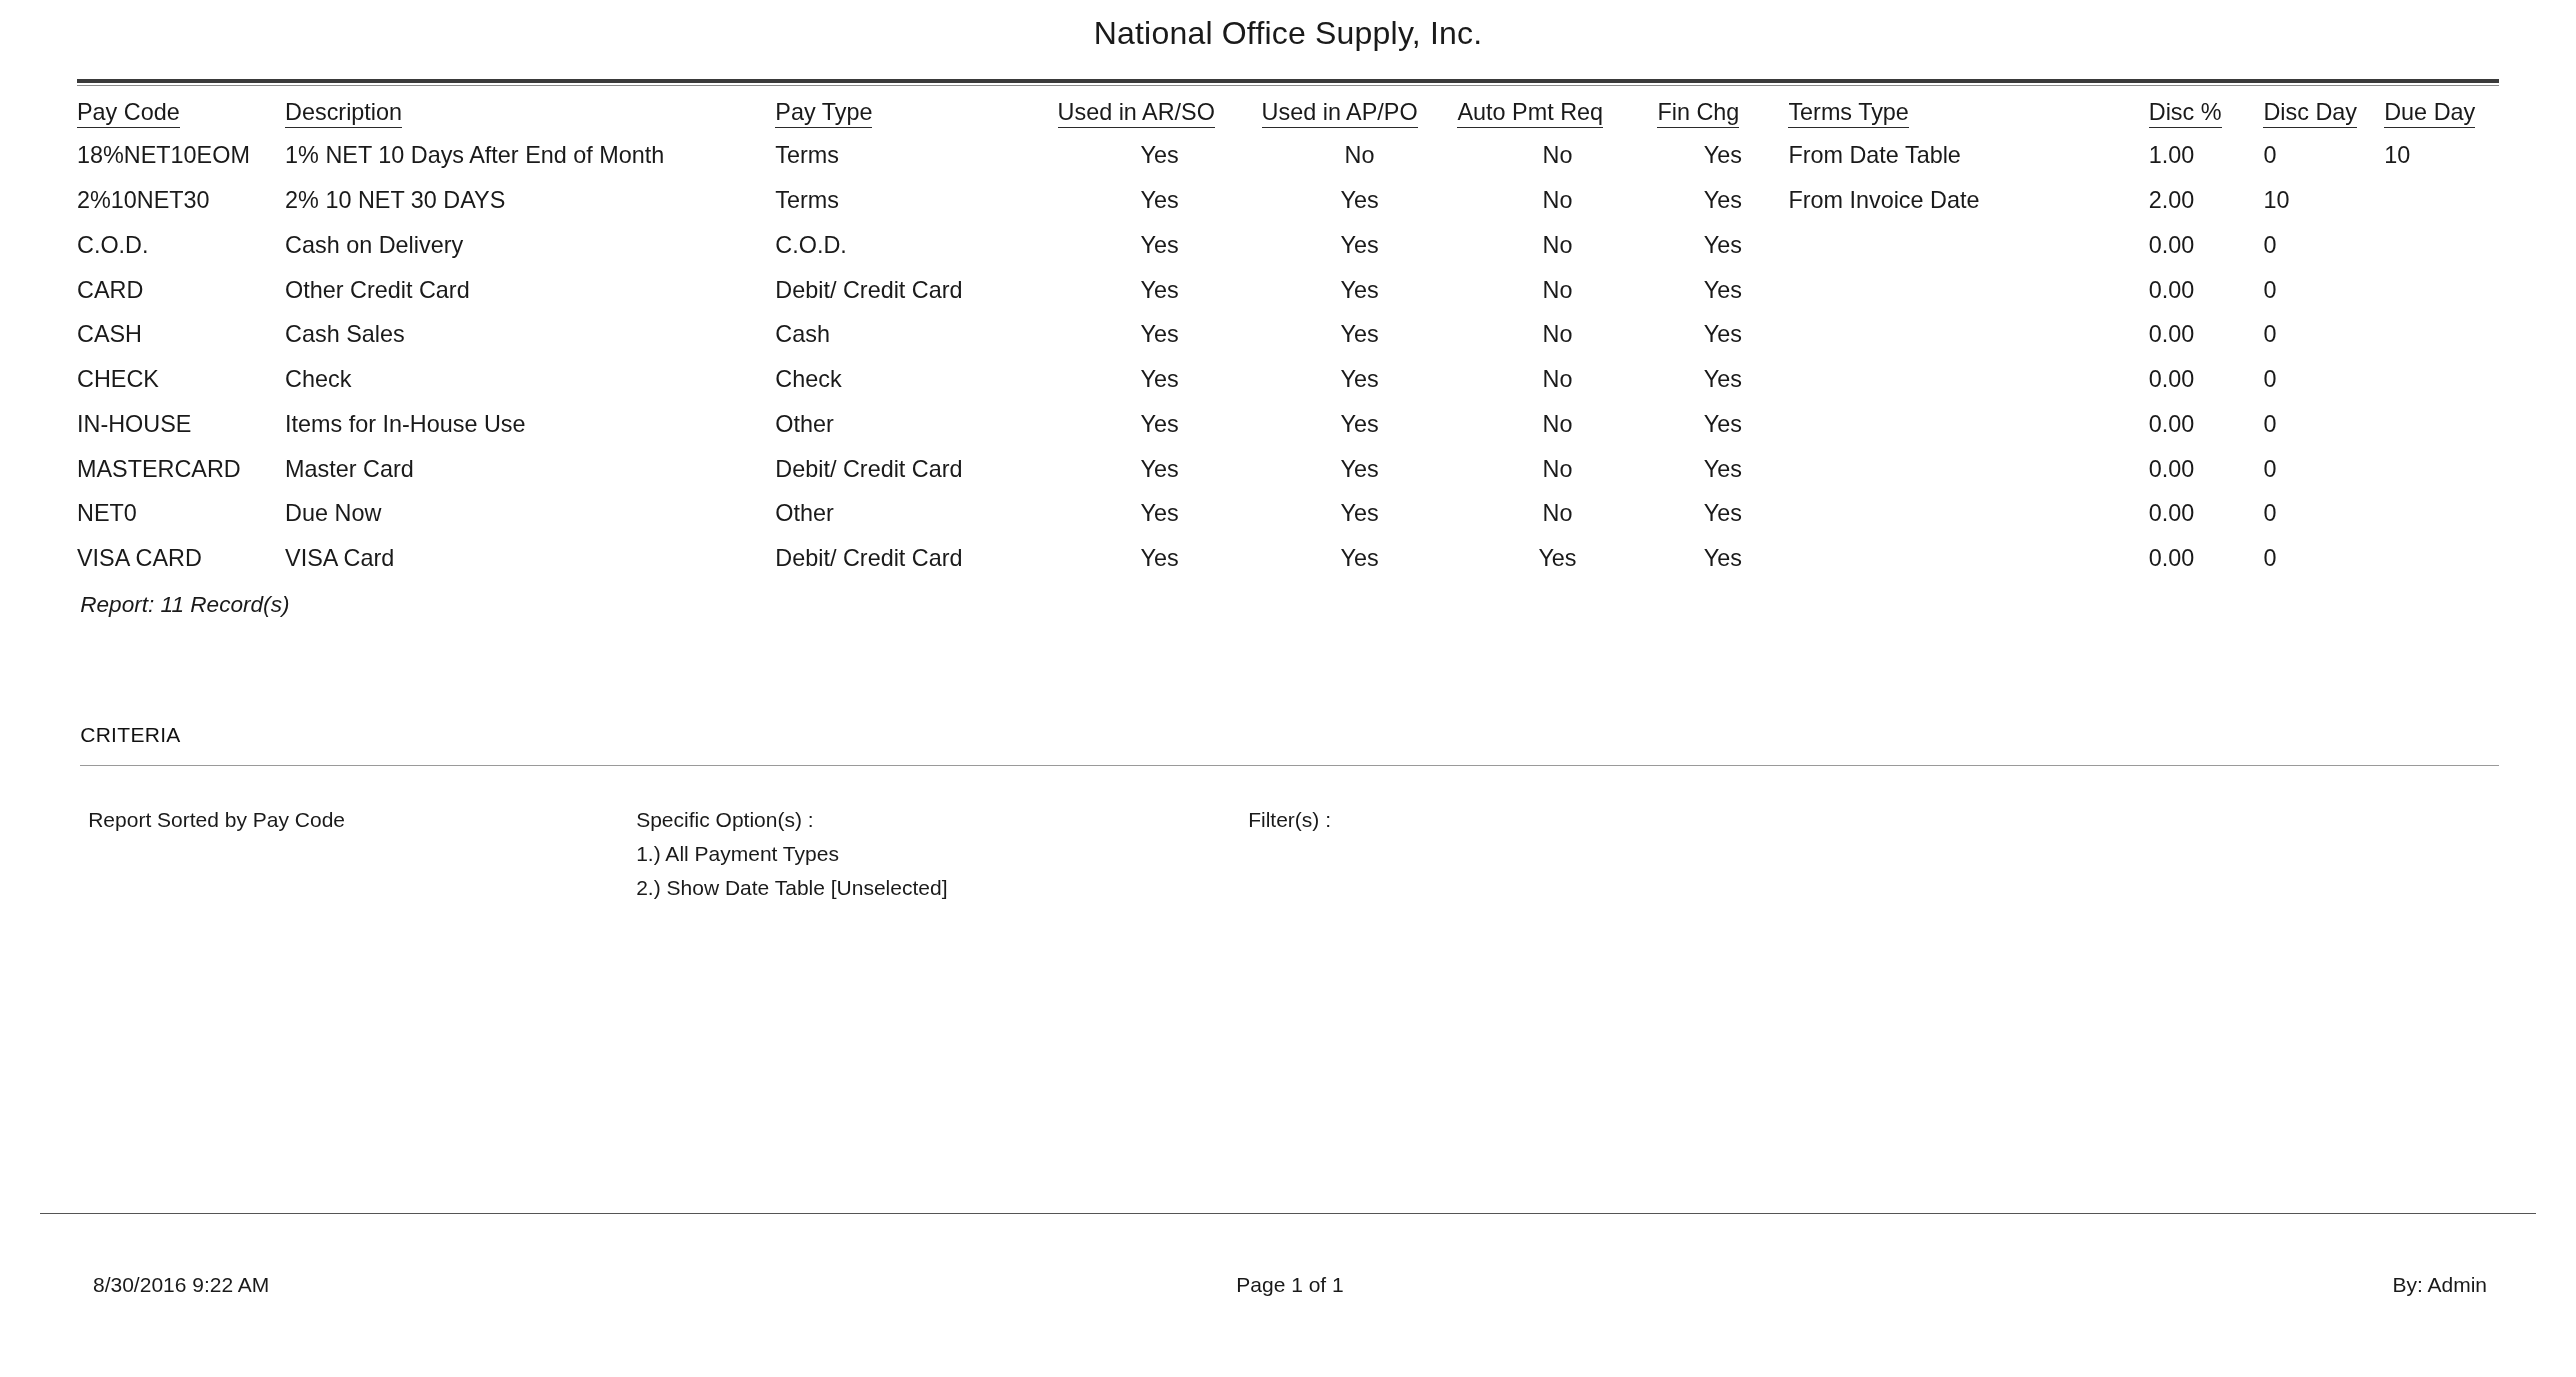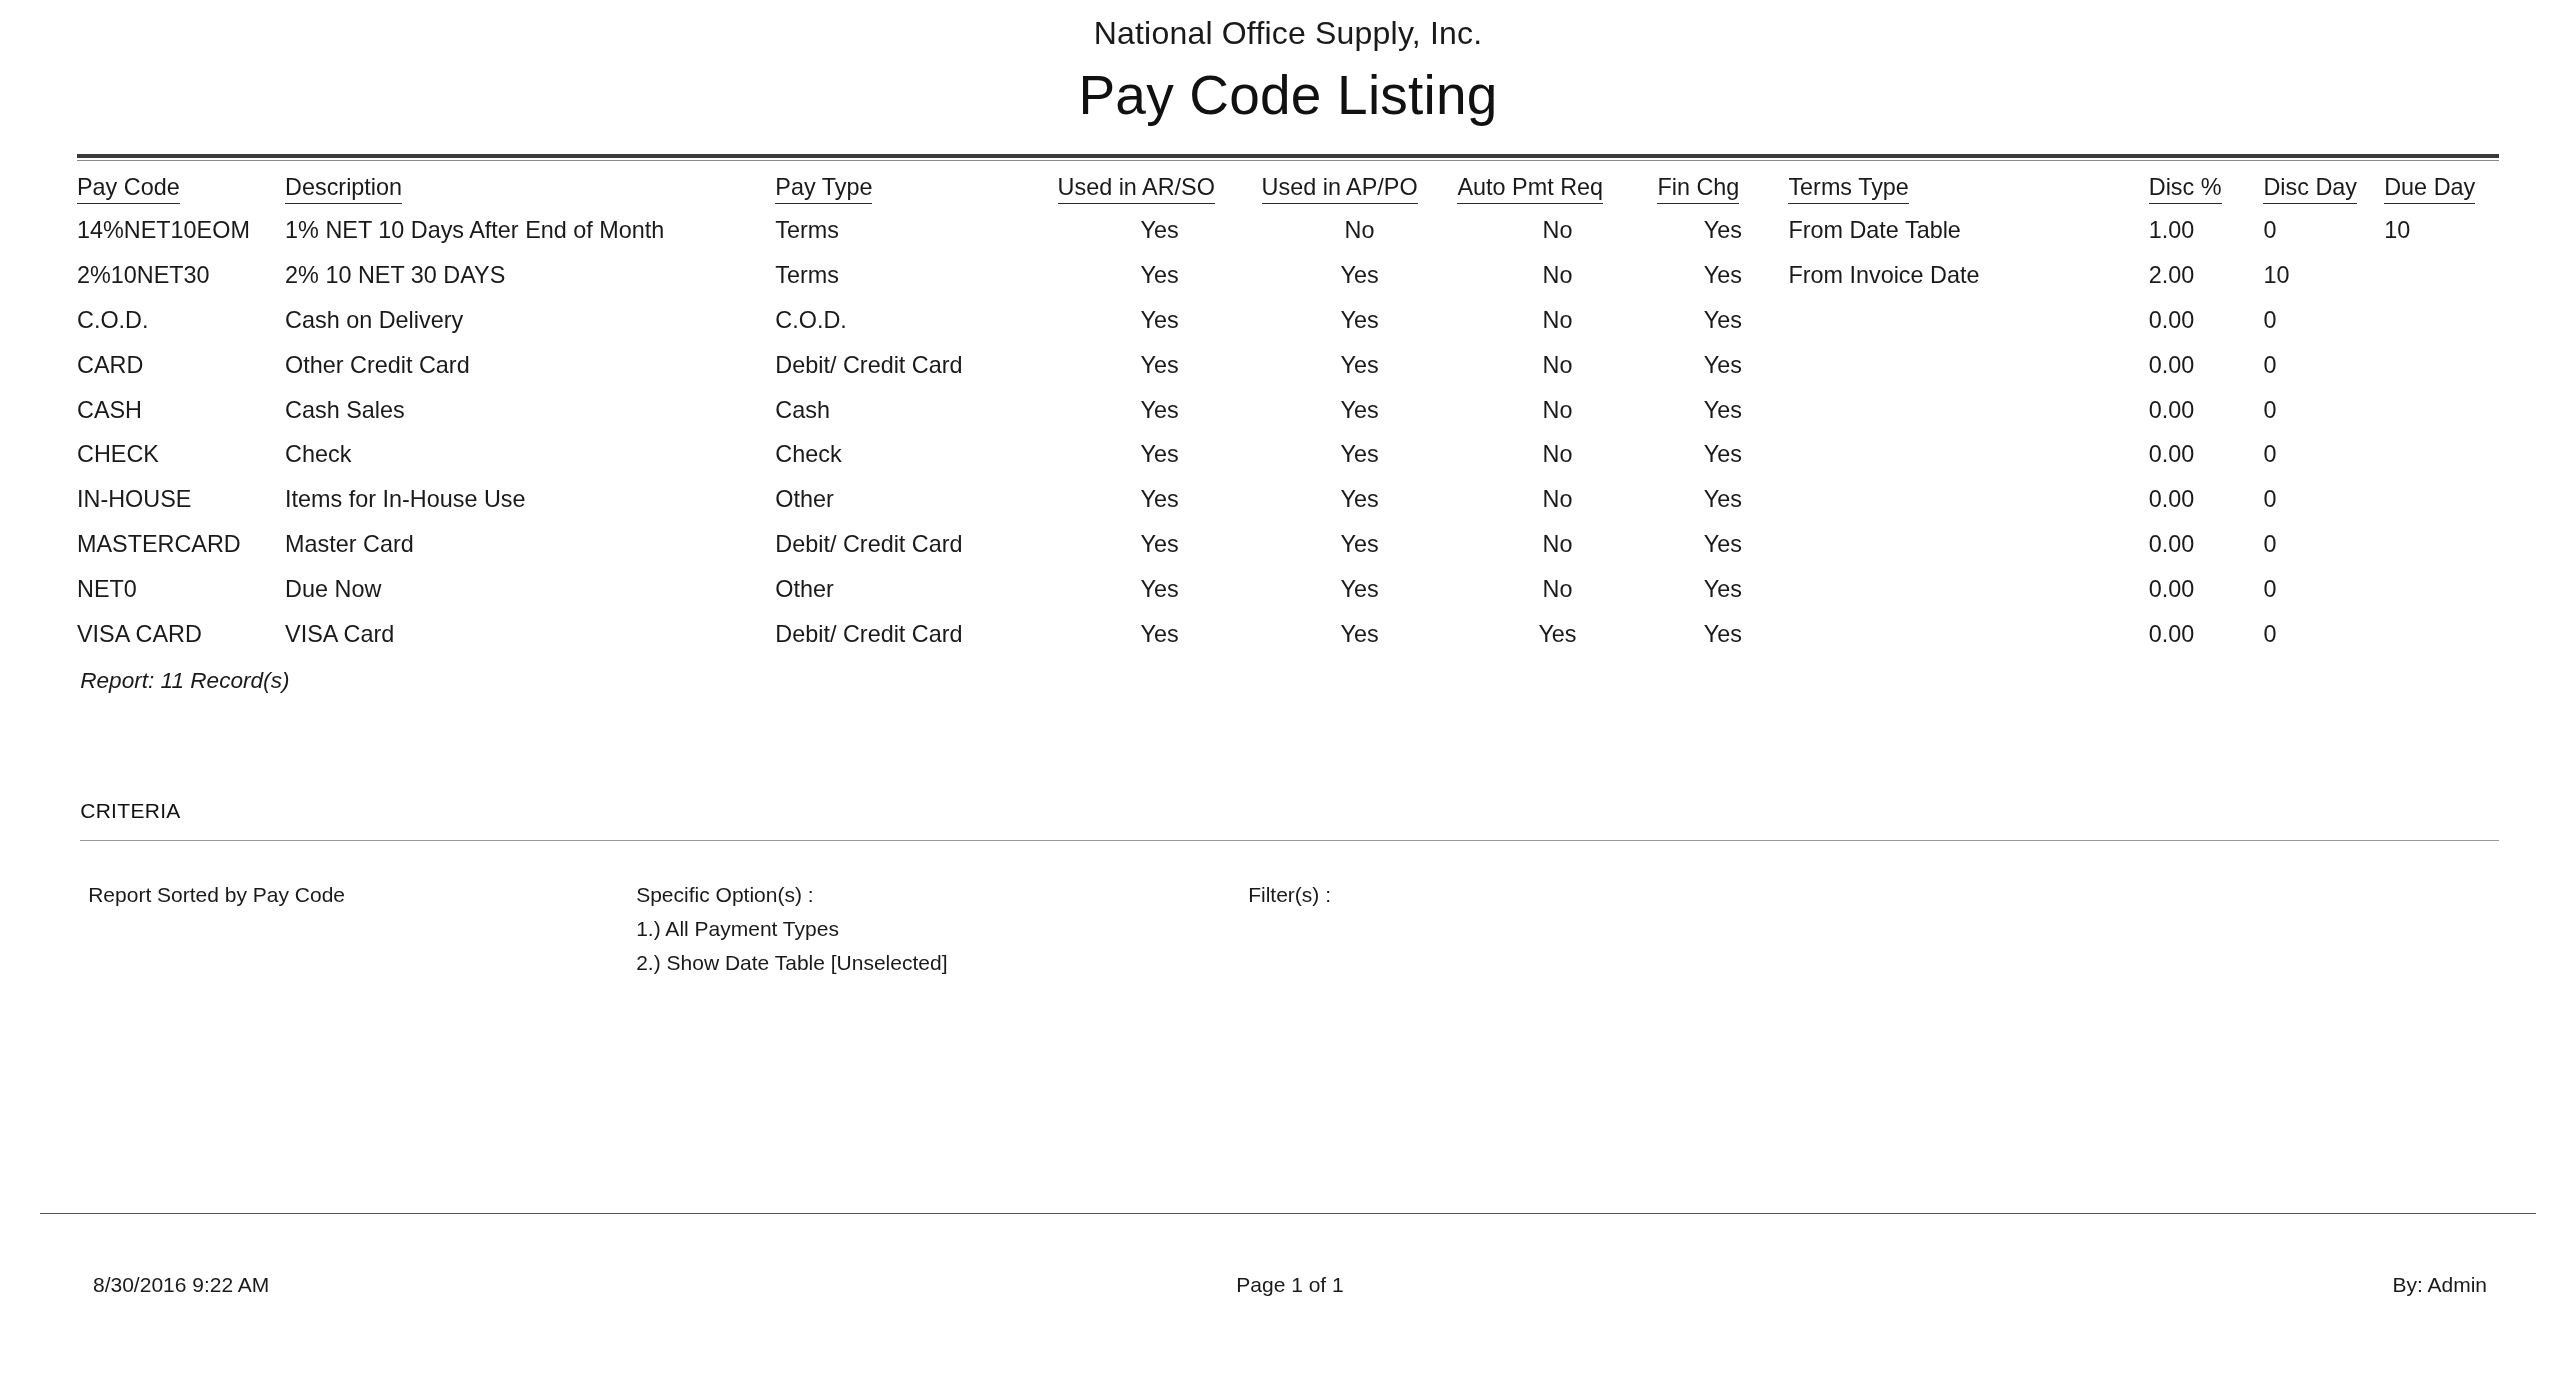--- a/index.html
+++ b/index.html
@@ -147,21 +147,20 @@
   .footer-left  { flex: 1; text-align: left; padding-left: 16px; }
   .footer-center{ flex: 1; text-align: center; }
   .footer-right { flex: 1; text-align: right; padding-right: 12px; }
 </style>
 </head>
 <body>
 
 <div class="page">
 
   <div class="company">National Office Supply, Inc.</div>
-  <div class="report-title">Pay Code Listing</div>
 
   <div class="rule-thick"></div>
   <div class="rule-thin"></div>
 
   <table class="report">
     <colgroup>
       <col class="c-code">
         <col class="c-desc">
         <col class="c-type">
       <col class="c-arso">
@@ -183,21 +182,21 @@
         <th class="c"><span class="hdr">Auto Pmt Req</span></th>
         <th class="c"><span class="hdr">Fin Chg</span></th>
         <th><span class="hdr">Terms Type</span></th>
         <th class="r"><span class="hdr">Disc %</span></th>
         <th class="r"><span class="hdr">Disc Day</span></th>
         <th class="r"><span class="hdr">Due Day</span></th>
       </tr>
     </thead>
     <tbody id="table-body">
         <tr>
-          <td>14%NET10EOM</td>
+          <td>18%NET10EOM</td>
           <td>1% NET 10 Days After End of Month</td>
           <td>Terms</td>
           <td class="c">Yes</td>
           <td class="c">No</td>
           <td class="c">No</td>
           <td class="c">Yes</td>
           <td>From Date Table</td>
           <td class="r">1.00</td>
           <td class="r">0</td>
           <td class="r">10</td>

